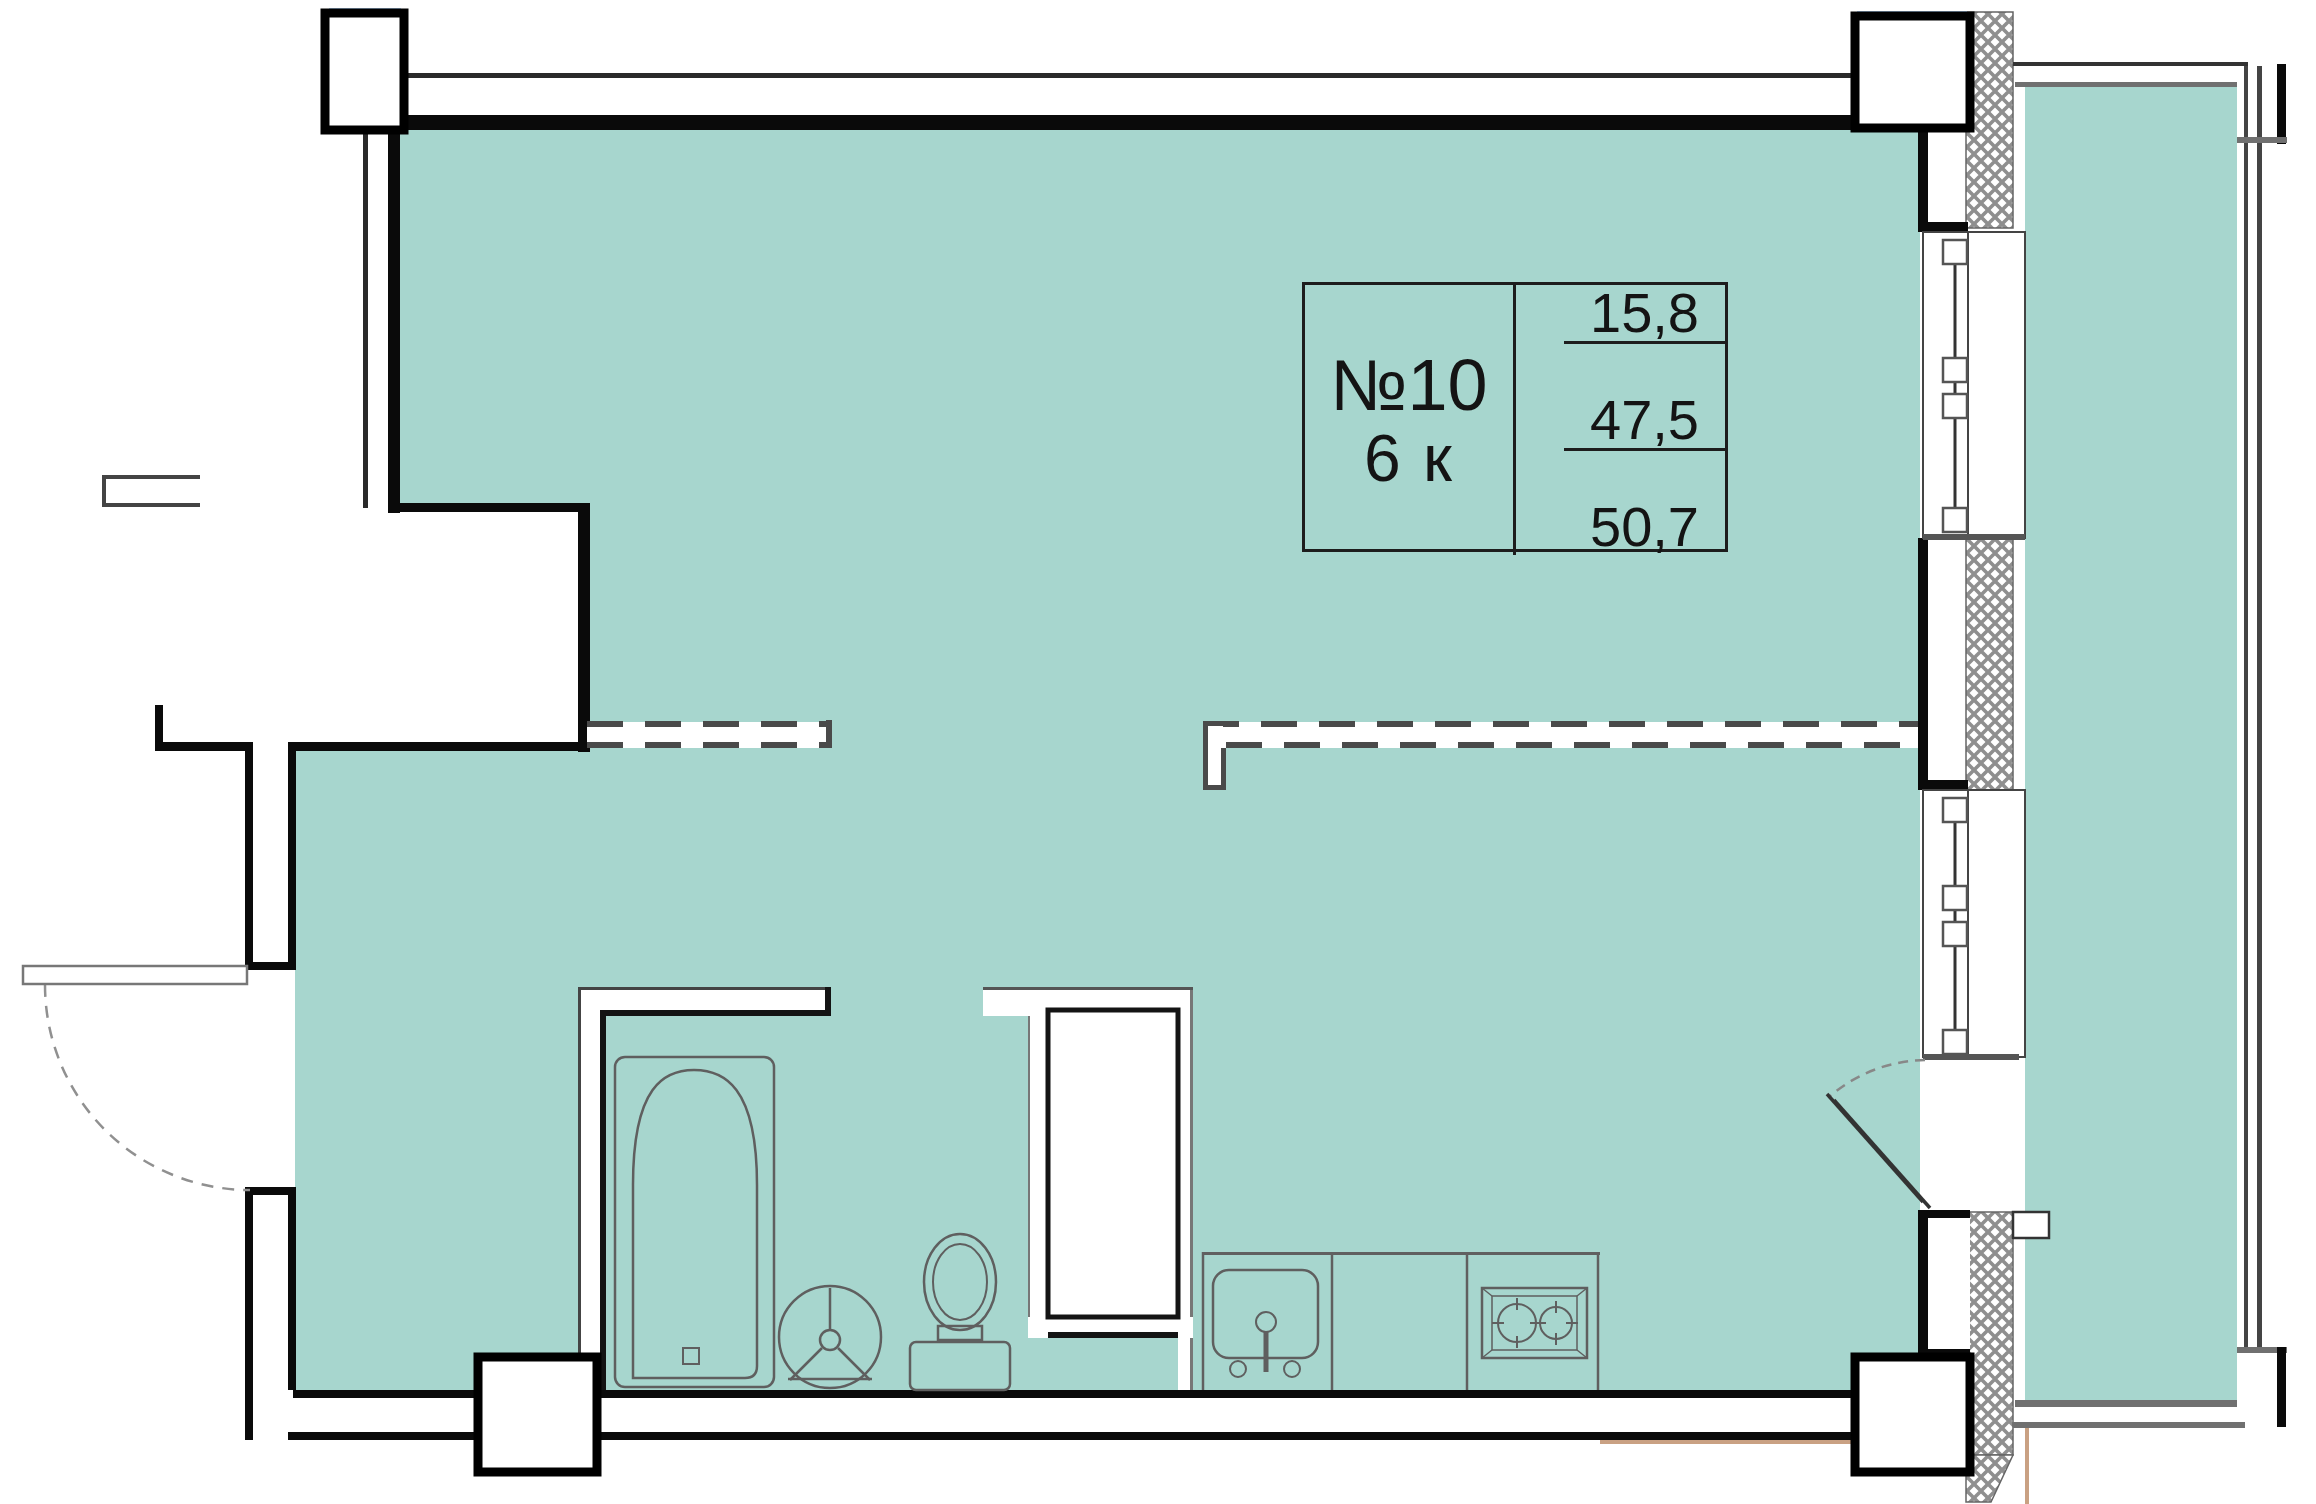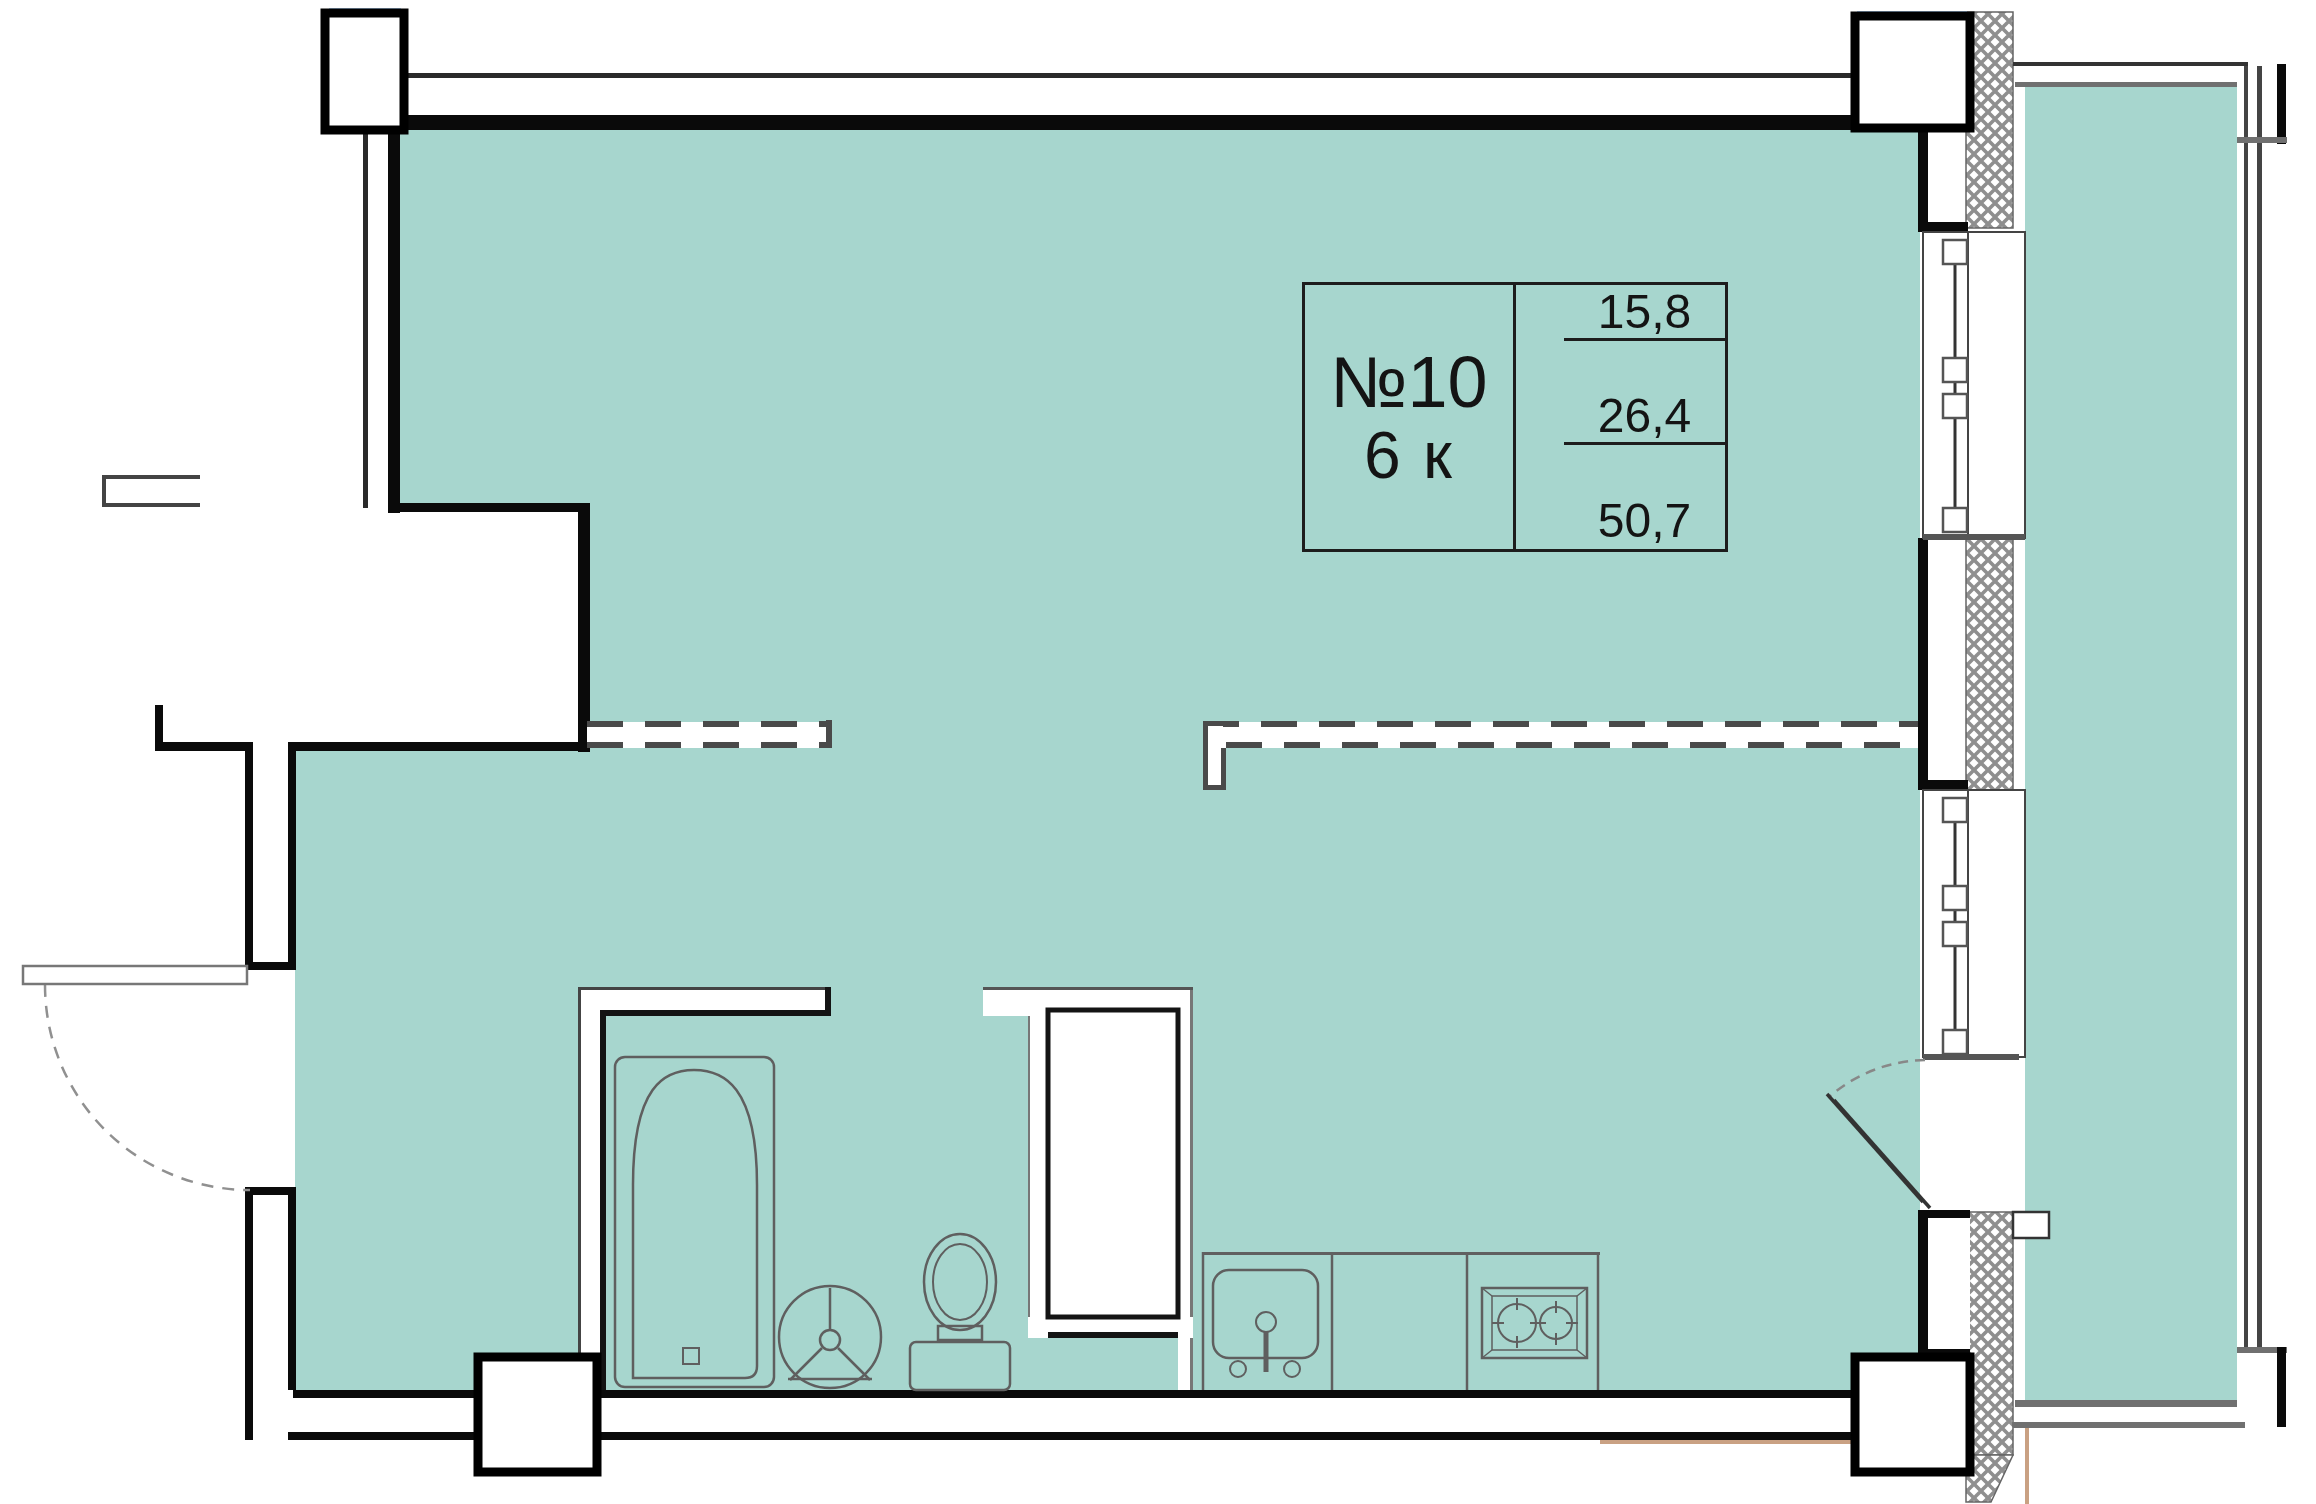--- a/index.html
+++ b/index.html
@@ -16,21 +16,21 @@
     color:#141414; background:transparent;gap:48px;
   }
   .unit-box .cell-left {
     grid-row:1/4; border-right:3px solid #1d1d1d;
     display:flex; flex-direction:column; align-items:center; justify-content:center; gap:4px;
   }
   .unit-number { font-size:72px; line-height:1; }
   .unit-rooms  { font-size:66px; line-height:1; letter-spacing:2px; }
   .area-cell {
     display:flex; align-items:center; justify-content:center;
-    font-size:48px; line-height:1; border-bottom:3px solid #1d1d1d;
+    font-size:56px; line-height:1; border-bottom:3px solid #1d1d1d;
   }
   .area-cell.last { border-bottom:none; }
 </style>
 </head>
 <body>
 
 <div class="plan">
 
 <svg width="2316" height="1504" viewBox="0 0 2316 1504">
   <defs>
@@ -260,17 +260,17 @@
     <rect x="1855" y="1357" width="115" height="115" fill="#ffffff" stroke="#000000" stroke-width="9"></rect>
   </g>
 </svg>
 
   <div class="unit-box">
     <div class="cell-left">
       <div class="unit-number">№10</div>
       <div class="unit-rooms">6 к</div>
     </div>
     <div class="area-cell">15,8</div>
-    <div class="area-cell">26,4</div>
+    <div class="area-cell">47,5</div>
     <div class="area-cell last">50,7</div>
   </div>
 
 </div>
 
 </body></html>

